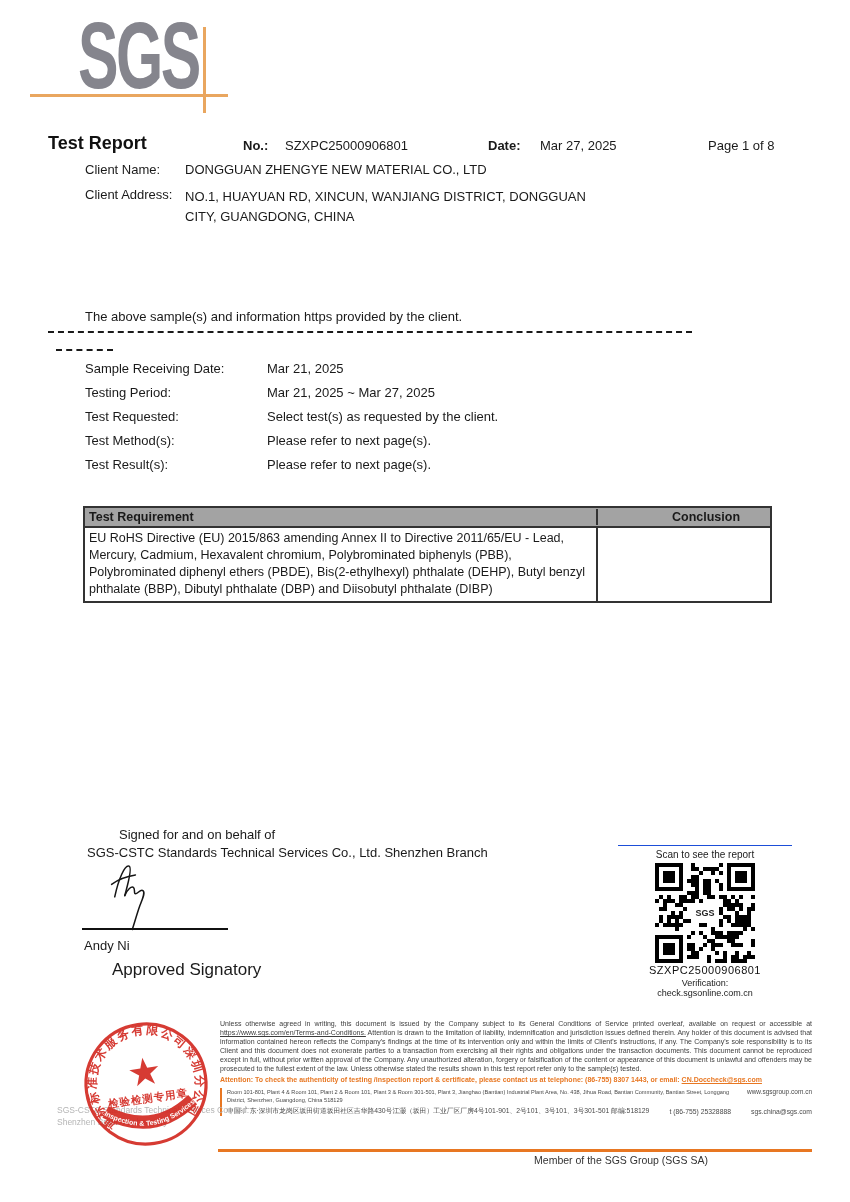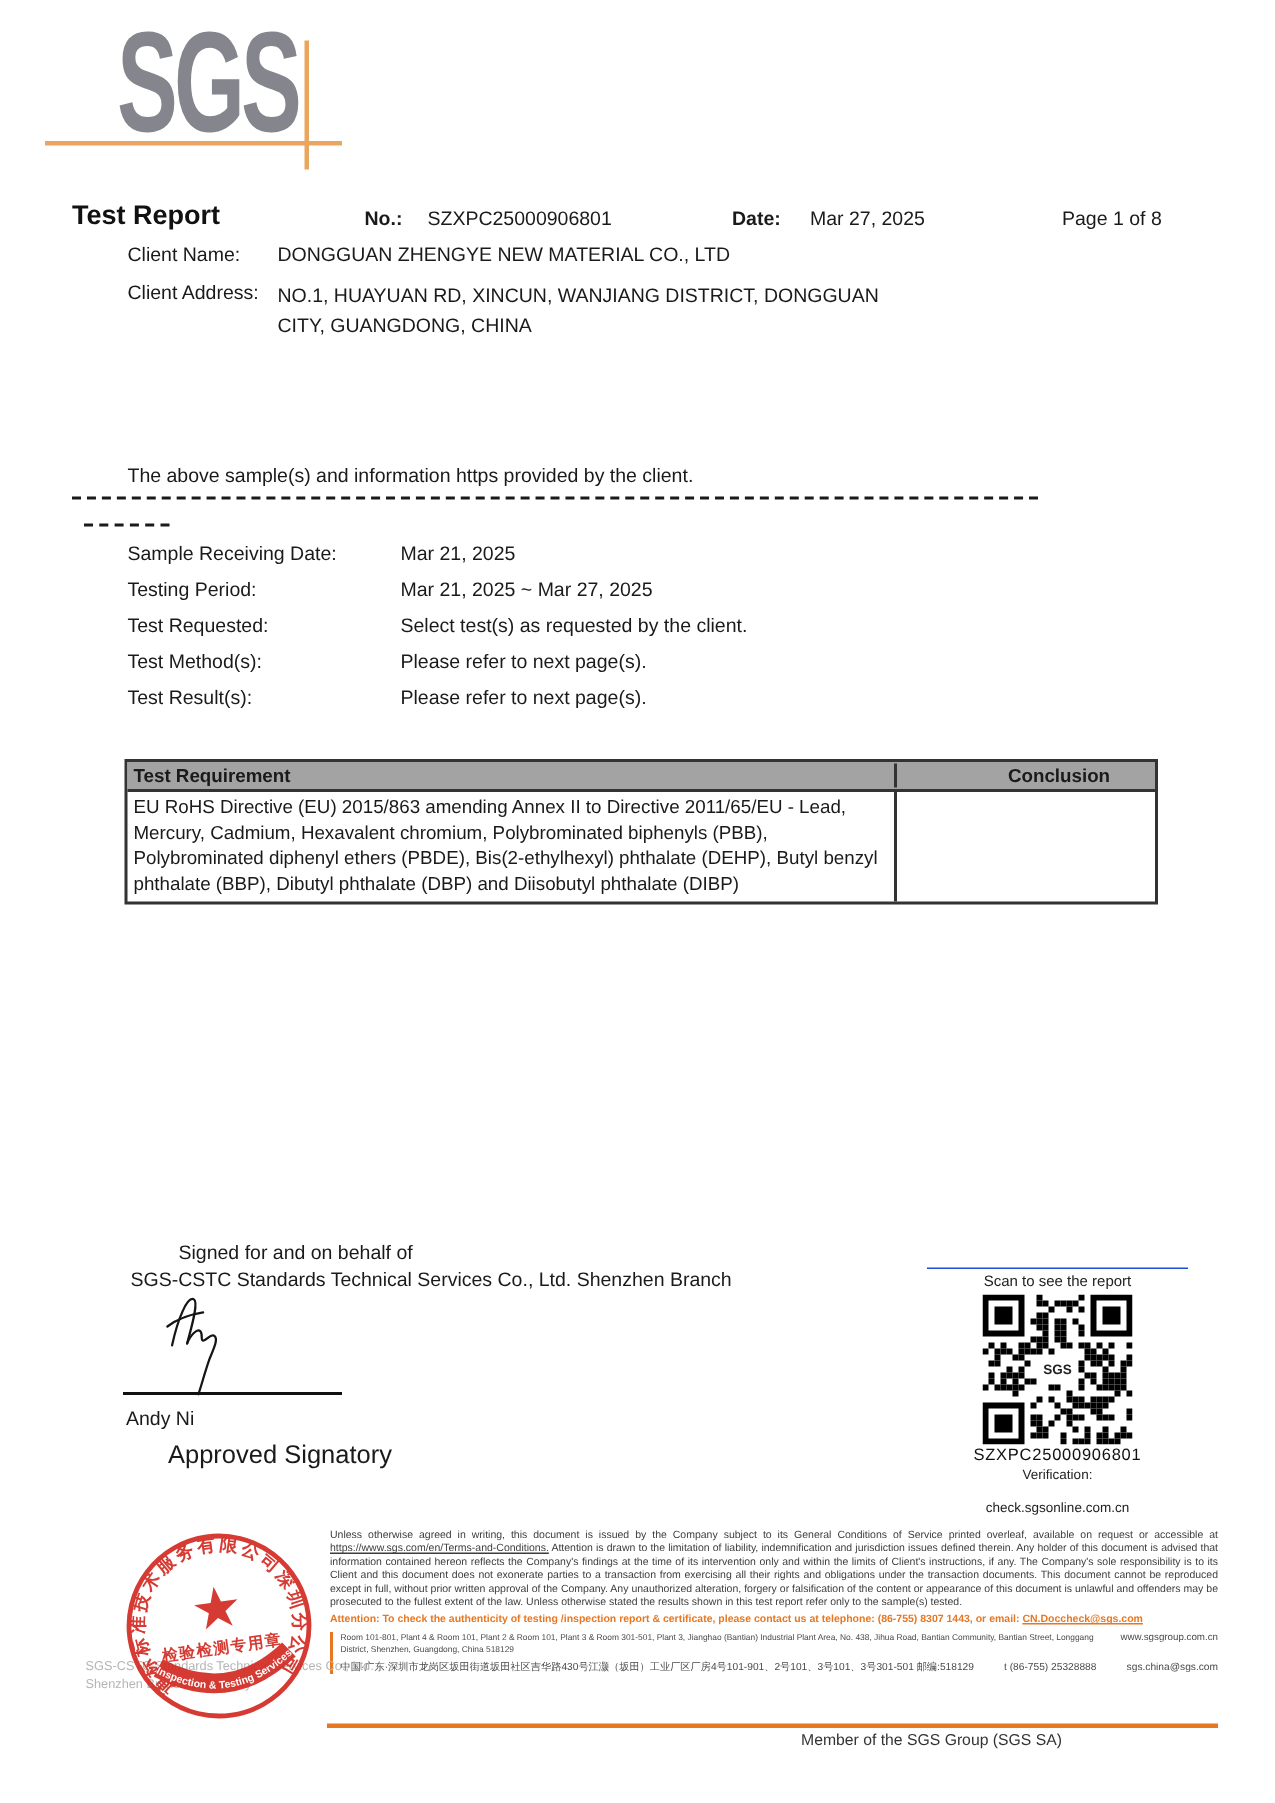--- a/index.html
+++ b/index.html
@@ -350,21 +350,21 @@
         <rect x="72" y="0" width="28" height="28" fill="#000"></rect>
         <rect x="76" y="4" width="20" height="20" fill="#fff"></rect>
         <rect x="80" y="8" width="12" height="12" fill="#000"></rect>
         <rect x="0" y="72" width="28" height="28" fill="#000"></rect>
         <rect x="4" y="76" width="20" height="20" fill="#fff"></rect>
         <rect x="8" y="80" width="12" height="12" fill="#000"></rect>
         <text x="50" y="53" text-anchor="middle" font-size="9" font-weight="bold" fill="#222" font-family="&quot;Liberation Sans&quot;,sans-serif">SGS</text>
       </svg>
     <div class="qr-number">SZXPC25000906801</div>
     <div class="qr-verif">Verification:</div>
-    <a class="qr-url" href="#" style="color:#222;text-decoration:none;display:block;margin-top:12px;">check.sgsonline.com.cn</a>
+    <a class="qr-url" href="#" style="color:#222;text-decoration:none;display:block;">check.sgsonline.com.cn</a>
   </div>
 
   <div class="gray-co">
     <div>SGS-CSTC Standards Technical Services Co., Ltd.</div>
     <div>Shenzhen Branch Laboratory</div>
   </div>
 
   <svg class="stamp" width="140" height="140" viewBox="0 0 140 140">
     <g transform="rotate(-8 70 70)">
       <circle cx="70" cy="70" r="60" fill="none" stroke="#d2261e" stroke-width="3.2"></circle>

